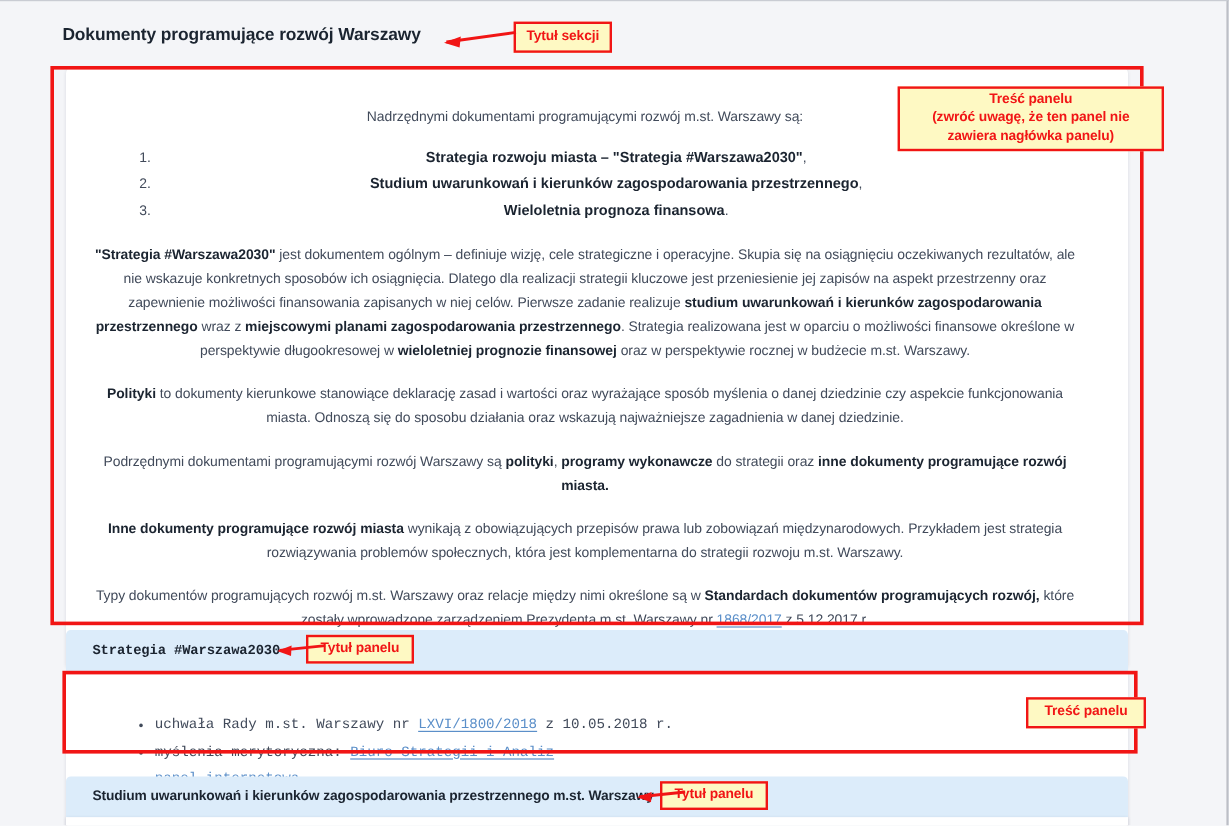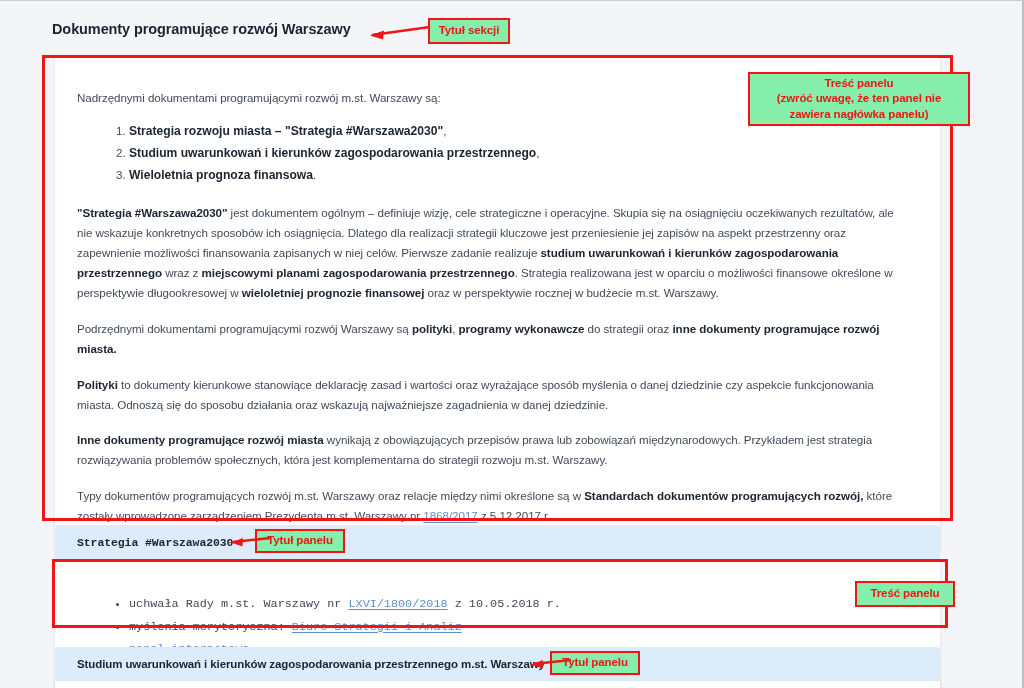--- a/index.html
+++ b/index.html
@@ -49,20 +49,21 @@
   }
   .panel-body {
     background: #ffffff;
     border-radius: 5px;
     box-shadow: 0 1px 3px rgba(30,40,60,0.13);
   }
 
   
   #panel-main {
     top: 55px;
+    text-align: center;
   }
   #panel-main .panel-body {
     padding: 32px 42px 30px 22px;
   }
 
   
   .p {
     font-size: 11.6px;
     line-height: 1.72;
     color: #414a5a;
@@ -93,21 +94,21 @@
   a.lnk {
     color: #5b8fc9;
     text-decoration: underline;
     text-underline-offset: 1.5px;
   }
 
   
   .anno-box {
     position: absolute;
     border: 2.2px solid #f11515;
-    background: #86efac;
+    background: #fef9c3;
     color: #f11515;
     font-weight: bold;
     font-size: 11.5px;
     display: flex;
     align-items: center;
     justify-content: center;
     text-align: center;
     line-height: 1.32;
     letter-spacing: -0.1px;
     z-index: 40;
@@ -137,22 +138,22 @@
   <div class="panel-shell" id="panel-main">
     <div class="panel-body">
       <div class="p lead">Nadrzędnymi dokumentami programującymi rozwój m.st. Warszawy są:</div>
       <ol class="num">
           <li><b>Strategia rozwoju miasta – "Strategia #Warszawa2030"</b>,</li>
           <li><b>Studium uwarunkowań i kierunków zagospodarowania przestrzennego</b>,</li>
           <li><b>Wieloletnia prognoza finansowa</b>.</li>
         </ol>
       <div>
           <div class="p"><b>"Strategia #Warszawa2030"</b><span> jest dokumentem ogólnym – definiuje wizję, cele strategiczne i operacyjne. Skupia się na osiągnięciu oczekiwanych rezultatów, ale nie wskazuje konkretnych sposobów ich osiągnięcia. Dlatego dla realizacji strategii kluczowe jest przeniesienie jej zapisów na aspekt przestrzenny oraz zapewnienie możliwości finansowania zapisanych w niej celów. Pierwsze zadanie realizuje </span><b>studium uwarunkowań i kierunków zagospodarowania przestrzennego</b><span> wraz z </span><b>miejscowymi planami zagospodarowania przestrzennego</b><span>. Strategia realizowana jest w oparciu o możliwości finansowe określone w perspektywie długookresowej w </span><b>wieloletniej prognozie finansowej</b><span> oraz w perspektywie rocznej w budżecie m.st. Warszawy.</span></div>
+          <div class="p"><b>Polityki</b><span> to dokumenty kierunkowe stanowiące deklarację zasad i wartości oraz wyrażające sposób myślenia o danej dziedzinie czy aspekcie funkcjonowania miasta. Odnoszą się do sposobu działania oraz wskazują najważniejsze zagadnienia w danej dziedzinie.</span></div>
           <div class="p"><span>Podrzędnymi dokumentami programującymi rozwój Warszawy są </span><b>polityki</b><span>, </span><b>programy wykonawcze</b><span> do strategii oraz </span><b>inne dokumenty programujące rozwój miasta.</b></div>
-          <div class="p"><b>Polityki</b><span> to dokumenty kierunkowe stanowiące deklarację zasad i wartości oraz wyrażające sposób myślenia o danej dziedzinie czy aspekcie funkcjonowania miasta. Odnoszą się do sposobu działania oraz wskazują najważniejsze zagadnienia w danej dziedzinie.</span></div>
           <div class="p"><b>Inne dokumenty programujące rozwój miasta</b><span> wynikają z obowiązujących przepisów prawa lub zobowiązań międzynarodowych. Przykładem jest strategia rozwiązywania problemów społecznych, która jest komplementarna do strategii rozwoju m.st. Warszawy.</span></div>
           <div class="p"><span>Typy dokumentów programujących rozwój m.st. Warszawy oraz relacje między nimi określone są w </span><b>Standardach dokumentów programujących rozwój,</b><span> które zostały wprowadzone zarządzeniem Prezydenta m.st. Warszawy nr </span><a class="lnk" href="#">1868/2017</a><span> z 5.12.2017 r.</span></div>
         </div>
     </div>
   </div>
 
   <div class="anno-outline" style="left:42px; top:54px; width:911px; height:466px;"></div>
 
   <div class="anno-box" style="left:748px; top:71px; width:222px; height:54px;">Treść panelu
 (zwróć uwagę, że ten panel nie

